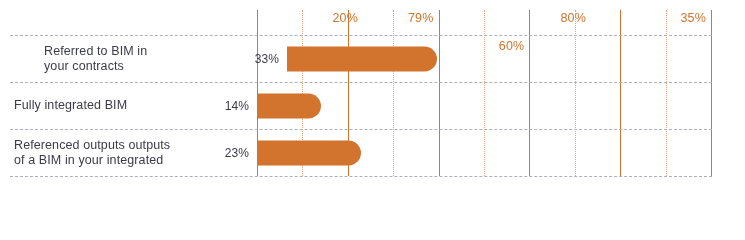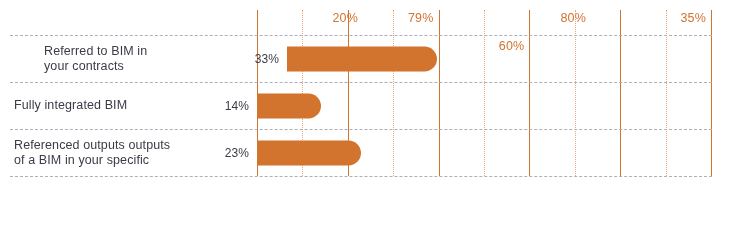--- a/index.html
+++ b/index.html
@@ -168,21 +168,21 @@
           <div>Fully integrated BIM</div>
         </div>
         <div class="row-value">14%</div>
         <div class="bar-track">
           <div class="bar" style="width: 63.56px; background: rgb(210, 115, 46);"></div>
         </div>
       </div>
       <div class="row" style="top: 129px;">
         <div class="row-label">
           <div>Referenced outputs outputs</div>
-          <div>of a BIM in your specific</div>
+          <div>of a BIM in your integrated</div>
         </div>
         <div class="row-value">23%</div>
         <div class="bar-track">
           <div class="bar" style="width: 104.42px; background: rgb(210, 115, 46);"></div>
         </div>
       </div>
     </div>
 
 </div>
 

